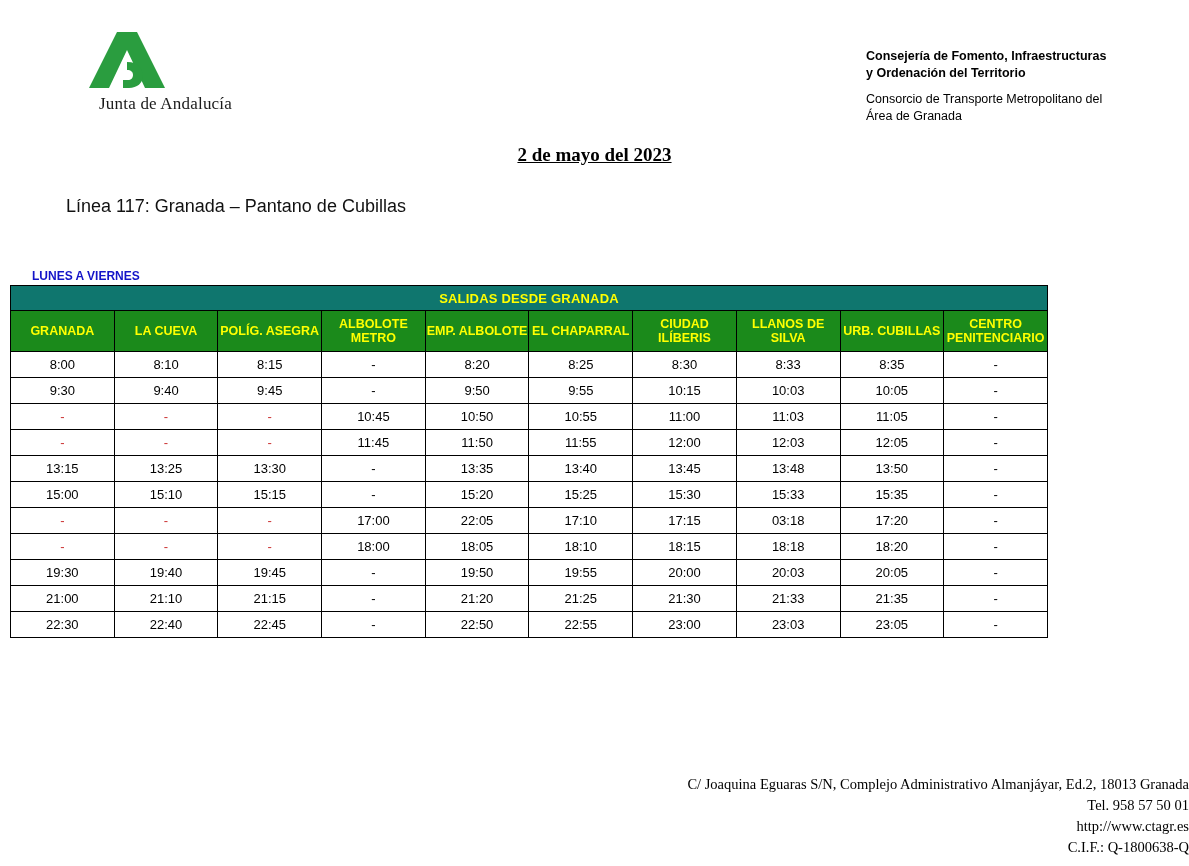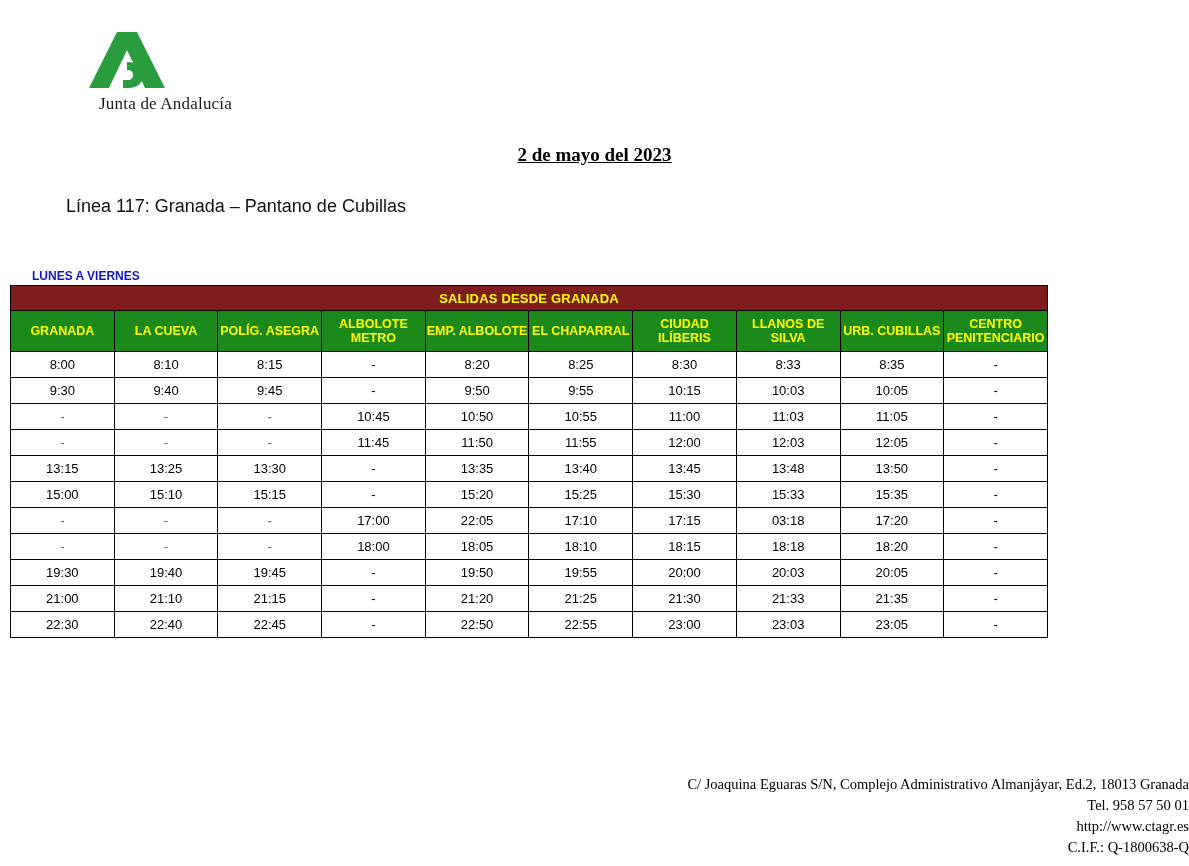--- a/index.html
+++ b/index.html
@@ -92,21 +92,21 @@
   table.timetable {
     border-collapse: collapse;
     width: 1038px;
     table-layout: fixed;
   }
   table.timetable td, table.timetable th {
     border: 1px solid #000000;
     padding: 0;
   }
   .banner-cell {
-    background: #7f1d1d;
+    background: #0f766e;
     color: #ffff00;
     font-weight: bold;
     font-size: 13px;
     text-align: center;
     height: 24px;
     letter-spacing: 0.2px;
   }
   .hdr-cell {
     background: #1b8a1b;
     color: #ffff00;
@@ -159,20 +159,26 @@
   <div class="logo-block">
     <div class="logo-mark">
       <svg width="96" height="62" viewBox="0 0 96 62" xmlns="http://www.w3.org/2000/svg">
         <path d="M10 60 L38 4 L58 4 L86 60 L66 60 L48 22 L30 60 Z" fill="#2a9d3f"></path>
         <path d="M48 34 C60 34 64 42 64 48 C64 55 58 60 50 60 L44 60 L44 52 L49 52 C52 52 54 50 54 47 C54 44 52 42 48 42 Z" fill="#2a9d3f"></path>
       </svg>
     </div>
     <div class="logo-caption">Junta de Andalucía</div>
   </div>
 
+  <div class="org-block">
+    <div class="bold">Consejería de Fomento, Infraestructuras</div>
+    <div class="bold">y Ordenación del Territorio</div>
+    <div class="sub">Consorcio de Transporte Metropolitano del</div>
+    <div class="sub" style="margin-top:0">Área de Granada</div>
+  </div>
 </div>
 
 <div class="doc-date">2 de mayo del 2023</div>
 <div class="line-title">Línea 117: Granada – Pantano de Cubillas</div>
 
 <div class="day-label">LUNES A VIERNES</div>
 
 <div class="table-wrap">
   <table class="timetable">
     <tbody id="table-body">

